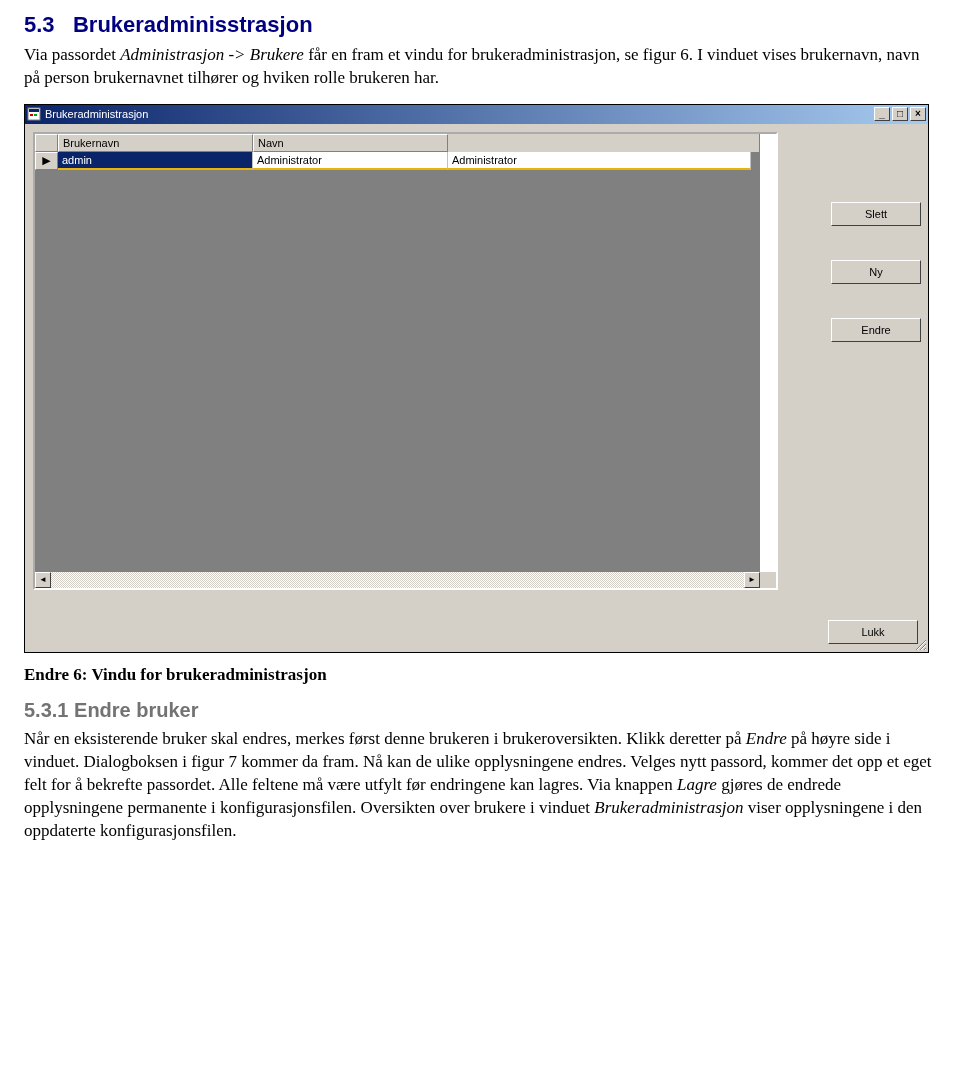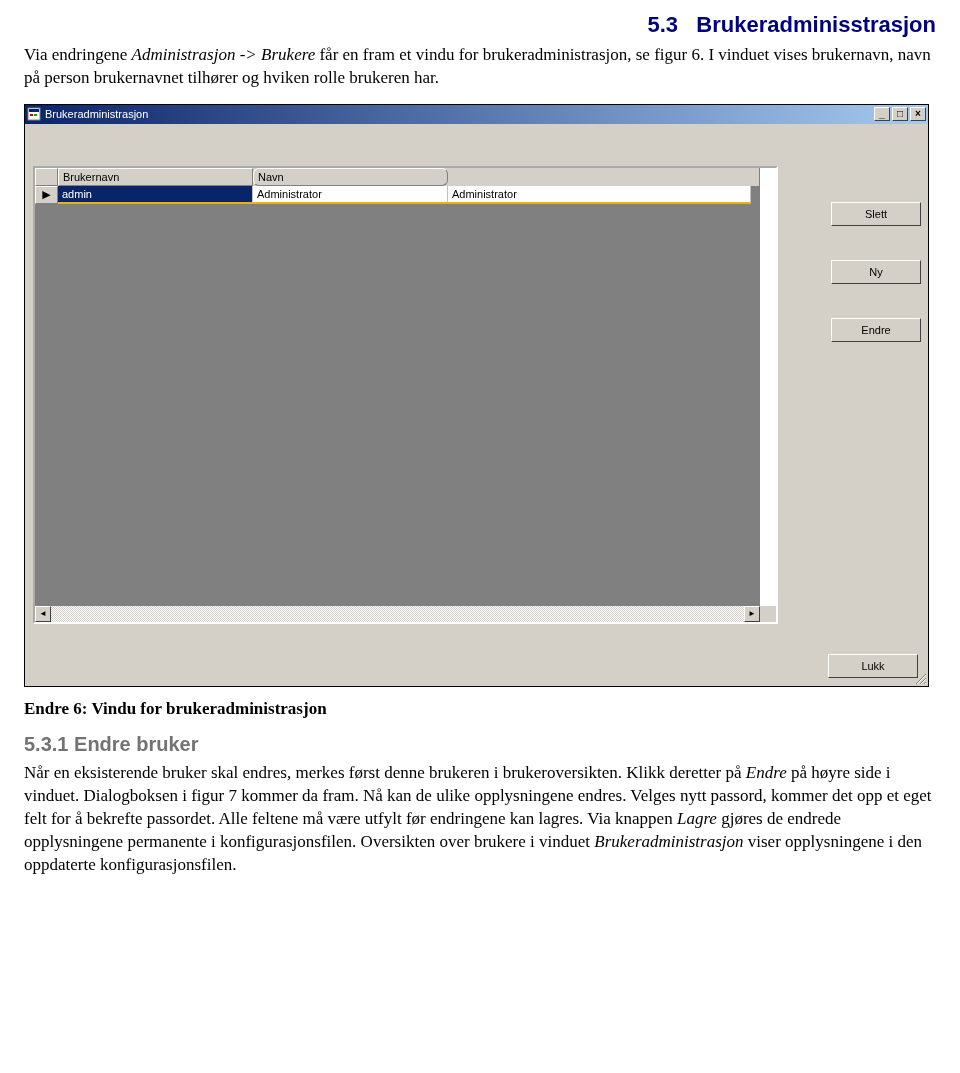--- a/index.html
+++ b/index.html
@@ -9,21 +9,20 @@
     background: #ffffff;
     color: #000000;
     width: 912px;
   }
   h2.section-heading {
     font-family: Arial, Helvetica, sans-serif;
     font-weight: bold;
     font-size: 22px;
     color: #000080;
     margin: 0 0 6px 0;
-    text-align: right;
   }
   h3.subsection-heading {
     font-family: Arial, Helvetica, sans-serif;
     font-weight: bold;
     font-size: 20px;
     color: #737373;
     margin: 14px 0 6px 0;
   }
   p.body-text {
     font-size: 17px;
@@ -91,21 +90,20 @@
     display: flex;
     align-items: flex-start;
   }
   .grid-wrap {
     flex: 0 0 745px;
     height: 458px;
     background: #000000;
     border: 2px inset #fff;
     box-sizing: border-box;
     position: relative;
-    margin-top: 34px;
   }
   .grid-area {
     position: absolute;
     left: 0; top: 0; right: 16px; bottom: 16px;
     background: #808080;
   }
   .grid-headers {
     display:flex;
     background:#d4d0c8;
     height:18px;
@@ -117,21 +115,21 @@
     border-top:1px solid #fff;
     border-left:1px solid #fff;
     background:#d4d0c8;
     box-sizing:border-box;
     padding:2px 4px;
     font-size:11px;
     color:#000;
   }
   .rowhead { width:23px; flex:0 0 23px; }
   .gh1 { width:195px; }
-  .gh2 { width:195px;border-radius:6px; }
+  .gh2 { width:195px; }
   .gh3 { width:303px; }
   .grid-row {
     display:flex;
     height:18px;
   }
   .grid-row .rowhead {
     display:flex;
     align-items:center;
     justify-content:center;
     font-size:11px;
@@ -225,21 +223,21 @@
 </head>
 <body>
 
 <h2 class="section-heading">
   <span>5.3</span>
   &nbsp;
   <span>Brukeradminisstrasjon</span>
 </h2>
 
 <p class="body-text">
-  <span>Via endringene </span><span class="italic">Administrasjon -&gt; Brukere</span><span> får en fram et vindu for brukeradministrasjon, se figur 6. I vinduet vises brukernavn, navn på person brukernavnet tilhører og hviken rolle brukeren har.</span>
+  <span>Via passordet </span><span class="italic">Administrasjon -&gt; Brukere</span><span> får en fram et vindu for brukeradministrasjon, se figur 6. I vinduet vises brukernavn, navn på person brukernavnet tilhører og hviken rolle brukeren har.</span>
 </p>
 
 <div class="win win-rel">
 
   <div class="titlebar">
     <span class="app-icon">
       <svg width="14" height="14" viewBox="0 0 14 14">
         <rect x="1" y="1" width="12" height="12" fill="#fff" stroke="#808080"></rect>
         <rect x="2" y="2" width="10" height="3" fill="#0a246a"></rect>
         <rect x="3" y="7" width="3" height="2" fill="#c00"></rect>

